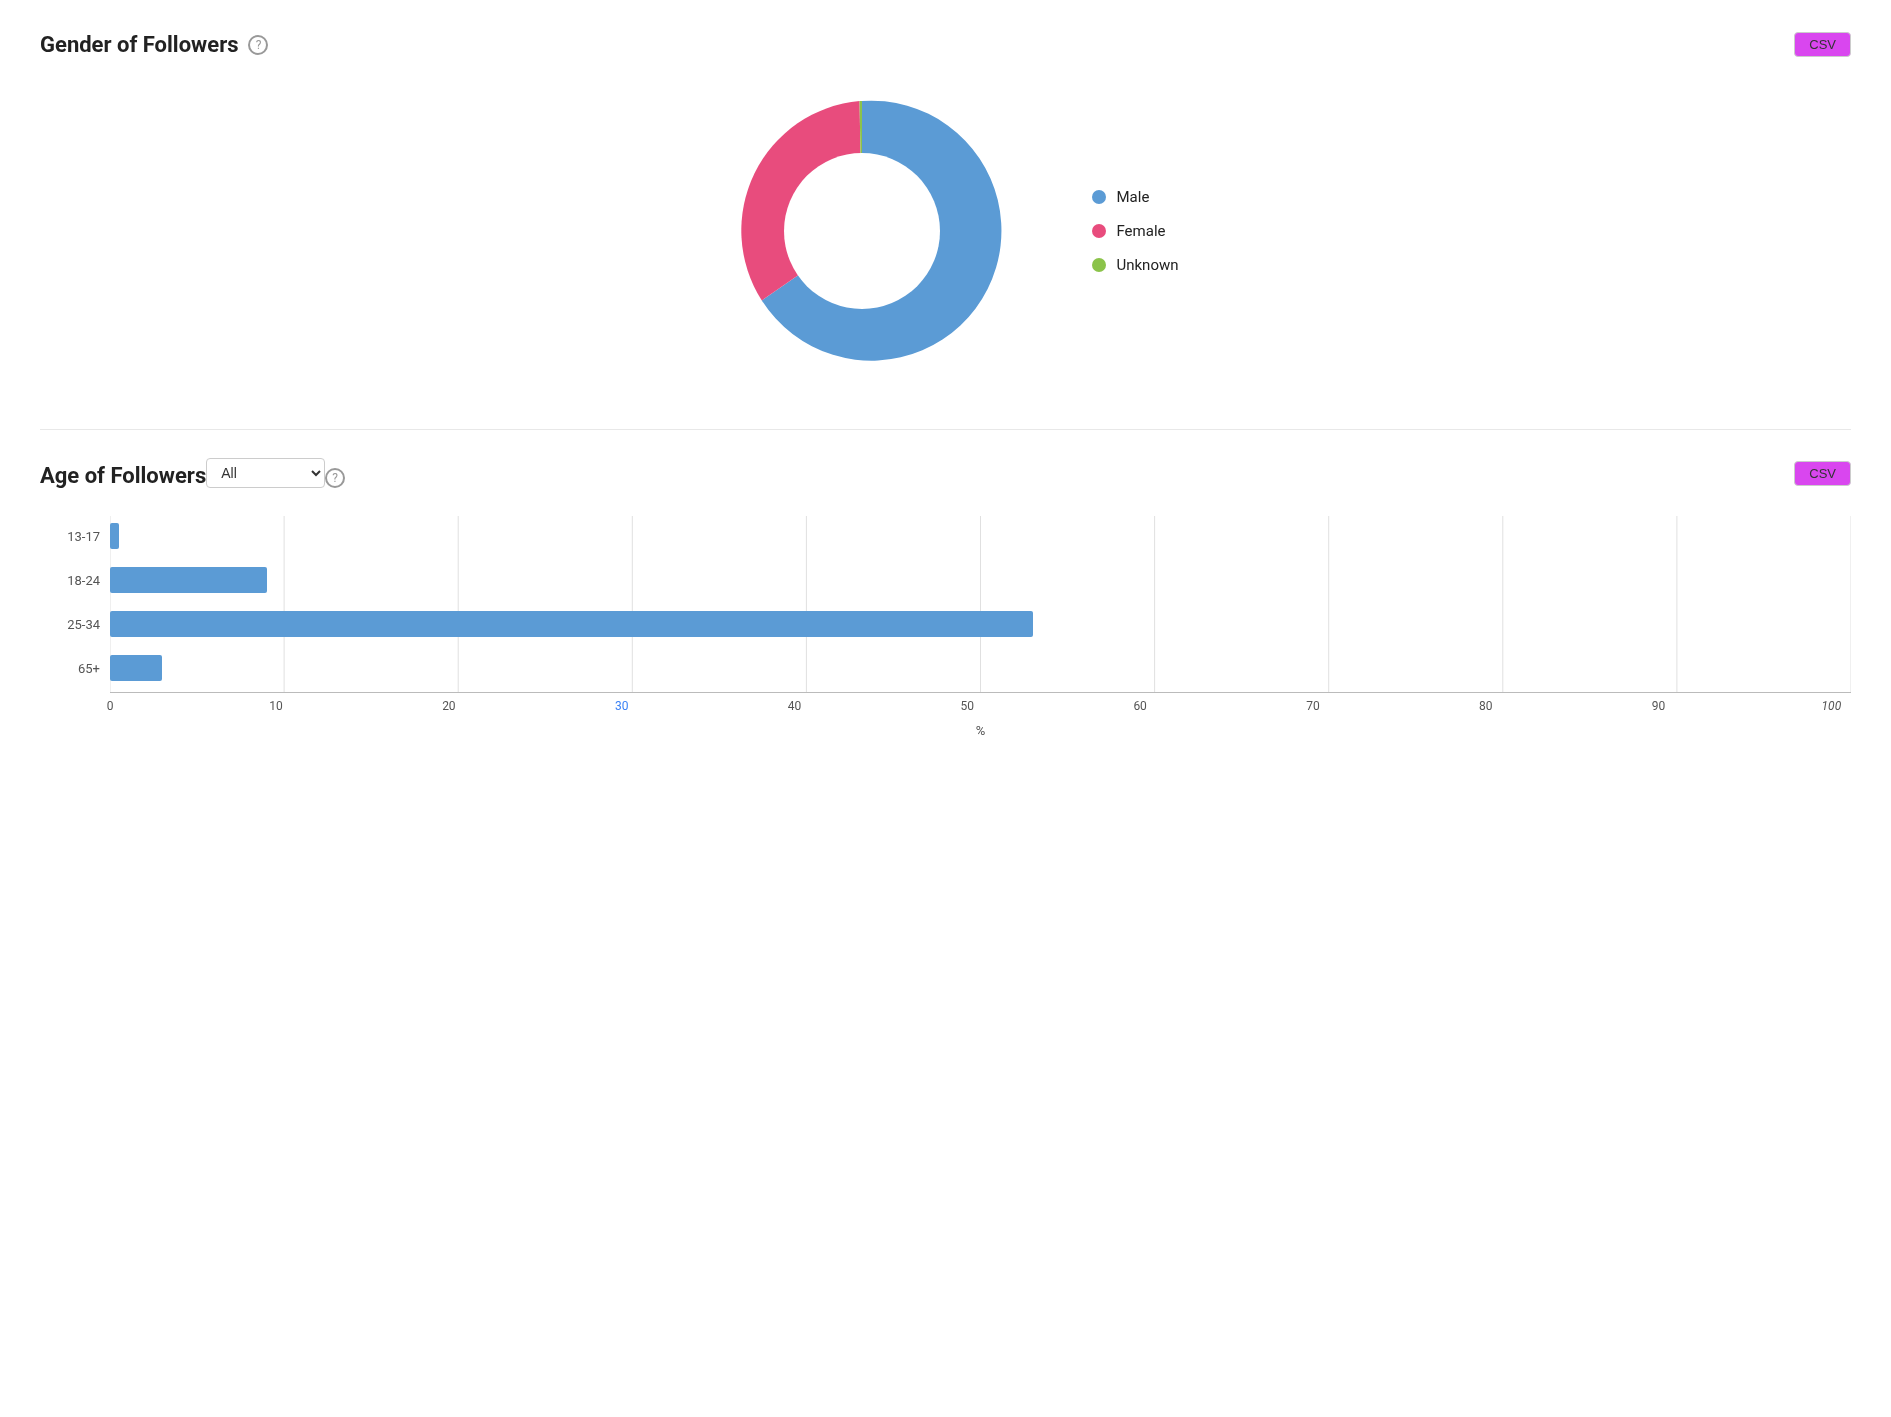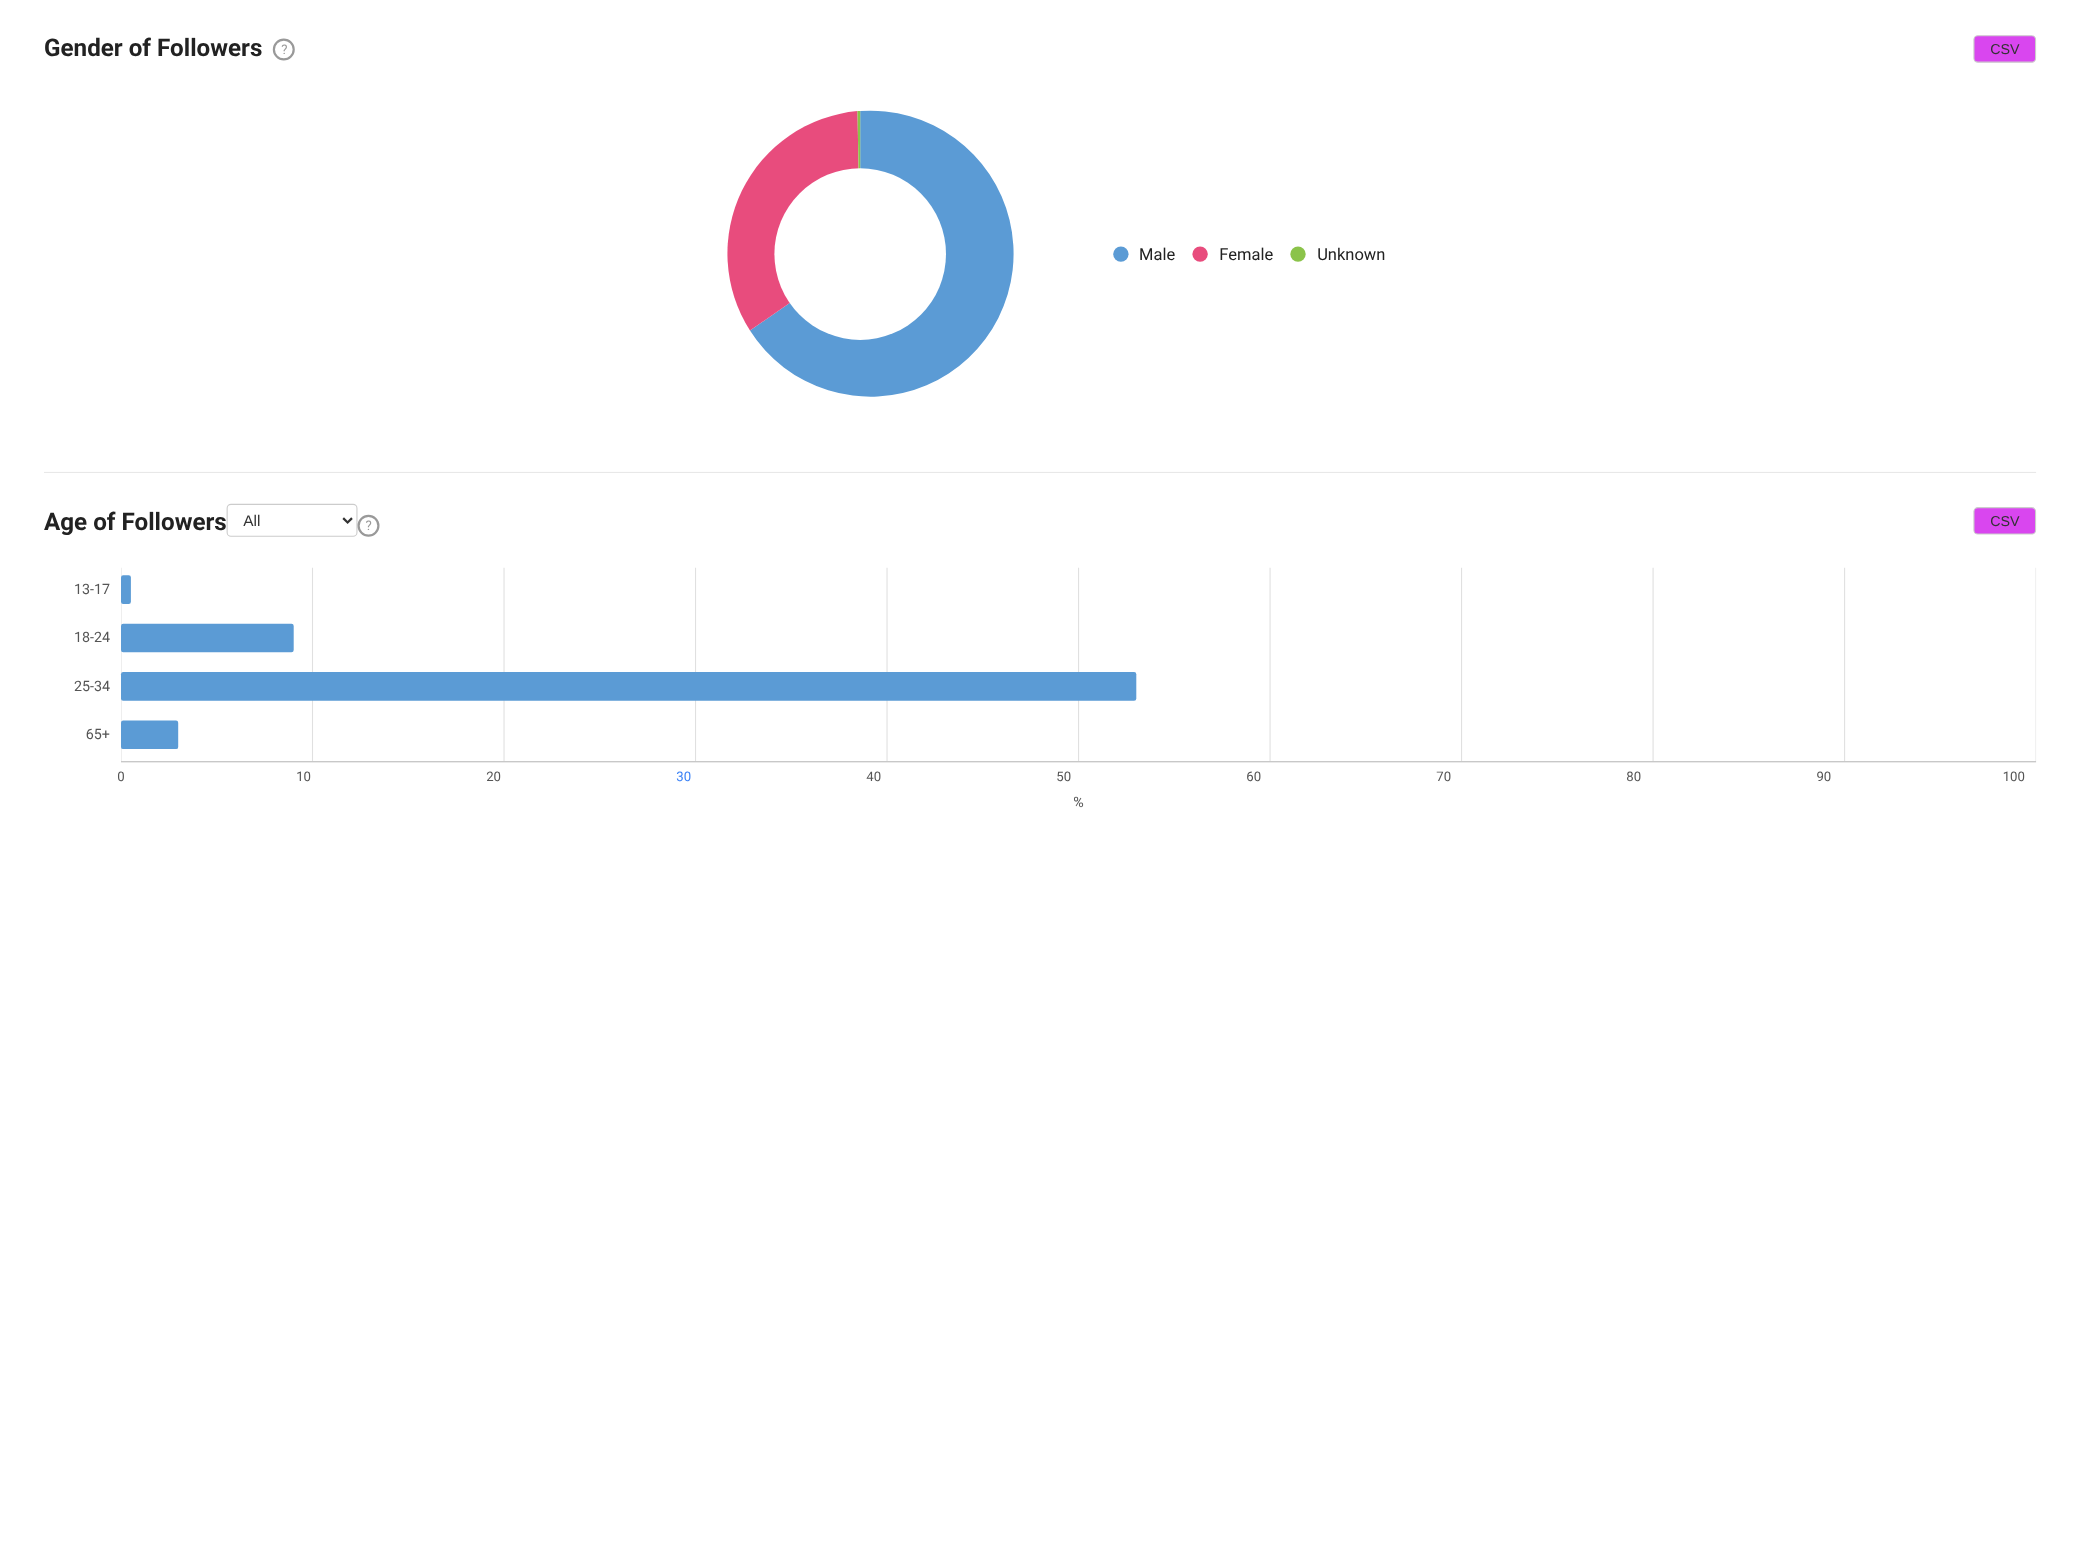--- a/index.html
+++ b/index.html
@@ -61,21 +61,21 @@
       position: relative;
       width: 300px;
       height: 300px;
     }
     .donut-container svg {
       width: 100%;
       height: 100%;
     }
     .legend {
       display: flex;
-      flex-direction: row;
+      flex-direction: column;
       gap: 16px;
     }
     .legend-item {
       display: flex;
       align-items: center;
       gap: 10px;
       font-size: 15px;
     }
     .legend-dot {
       width: 14px;
@@ -228,18 +228,18 @@
         <span style="font-size:12px;color:#555;transform:translateX(-50%);display:inline-block;">0</span>
         <span style="font-size:12px;color:#555;transform:translateX(-50%);display:inline-block;">10</span>
         <span style="font-size:12px;color:#555;transform:translateX(-50%);display:inline-block;">20</span>
         <span style="font-size:12px;color:#3b82f6;transform:translateX(-50%);display:inline-block;">30</span>
         <span style="font-size:12px;color:#555;transform:translateX(-50%);display:inline-block;">40</span>
         <span style="font-size:12px;color:#555;transform:translateX(-50%);display:inline-block;">50</span>
         <span style="font-size:12px;color:#555;transform:translateX(-50%);display:inline-block;">60</span>
         <span style="font-size:12px;color:#555;transform:translateX(-50%);display:inline-block;">70</span>
         <span style="font-size:12px;color:#555;transform:translateX(-50%);display:inline-block;">80</span>
         <span style="font-size:12px;color:#555;transform:translateX(-50%);display:inline-block;">90</span>
-        <span style="font-size:12px;color:#555;transform:translateX(-50%);display:inline-block;">100</span>
+        <span style="font-size:12px;color:#555;transform:translateX(-50%);display:inline-block;font-style:italic;">100</span>
       </div>
       <div style="text-align:center; font-size:13px; color:#555; margin-top:10px;">%</div>
     </div>
   </div>
 </div>
 
 </body></html>

